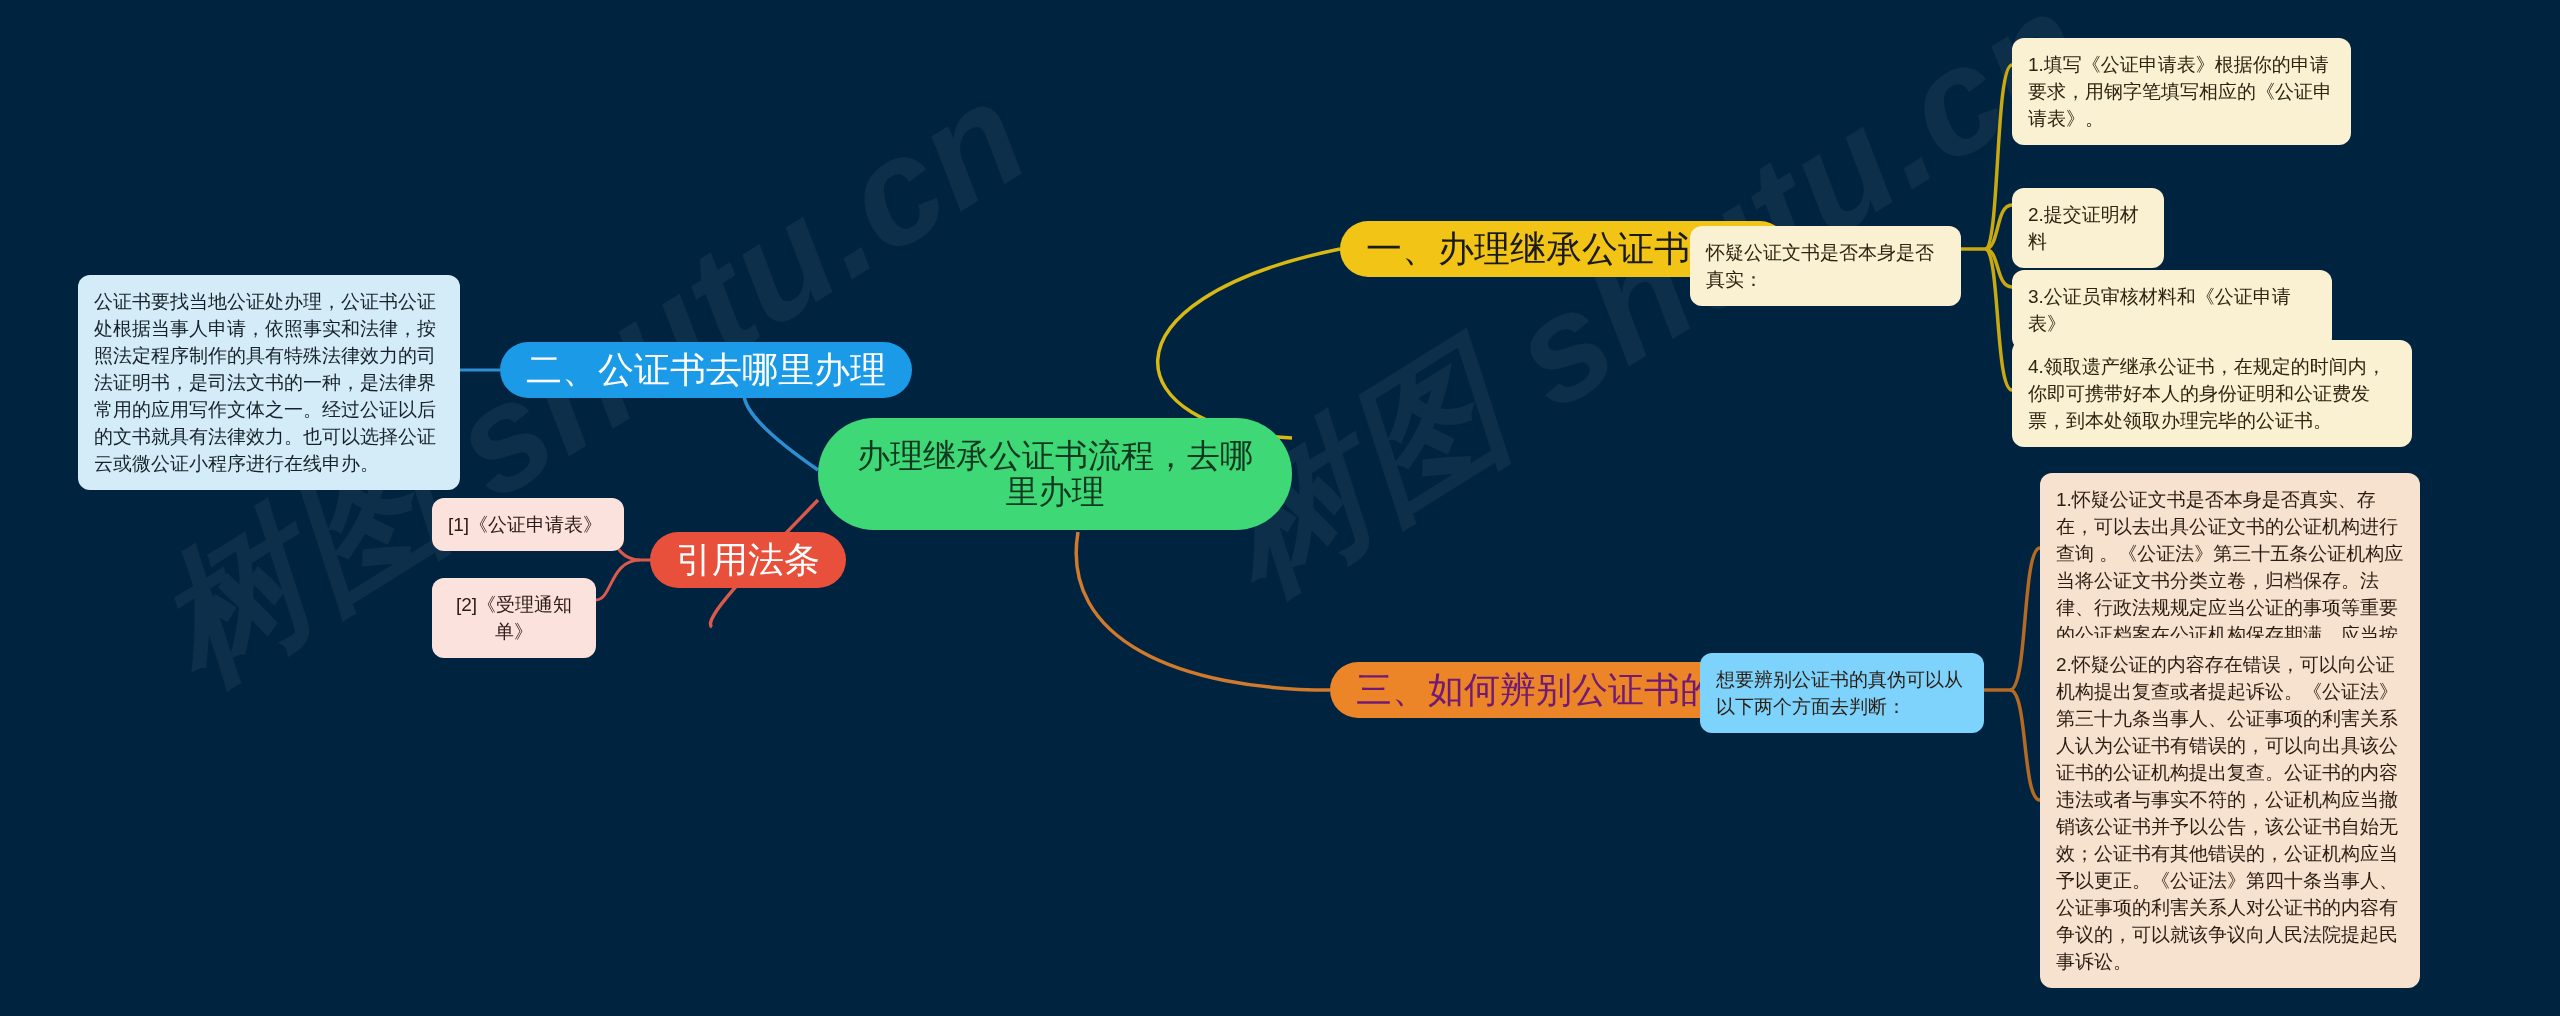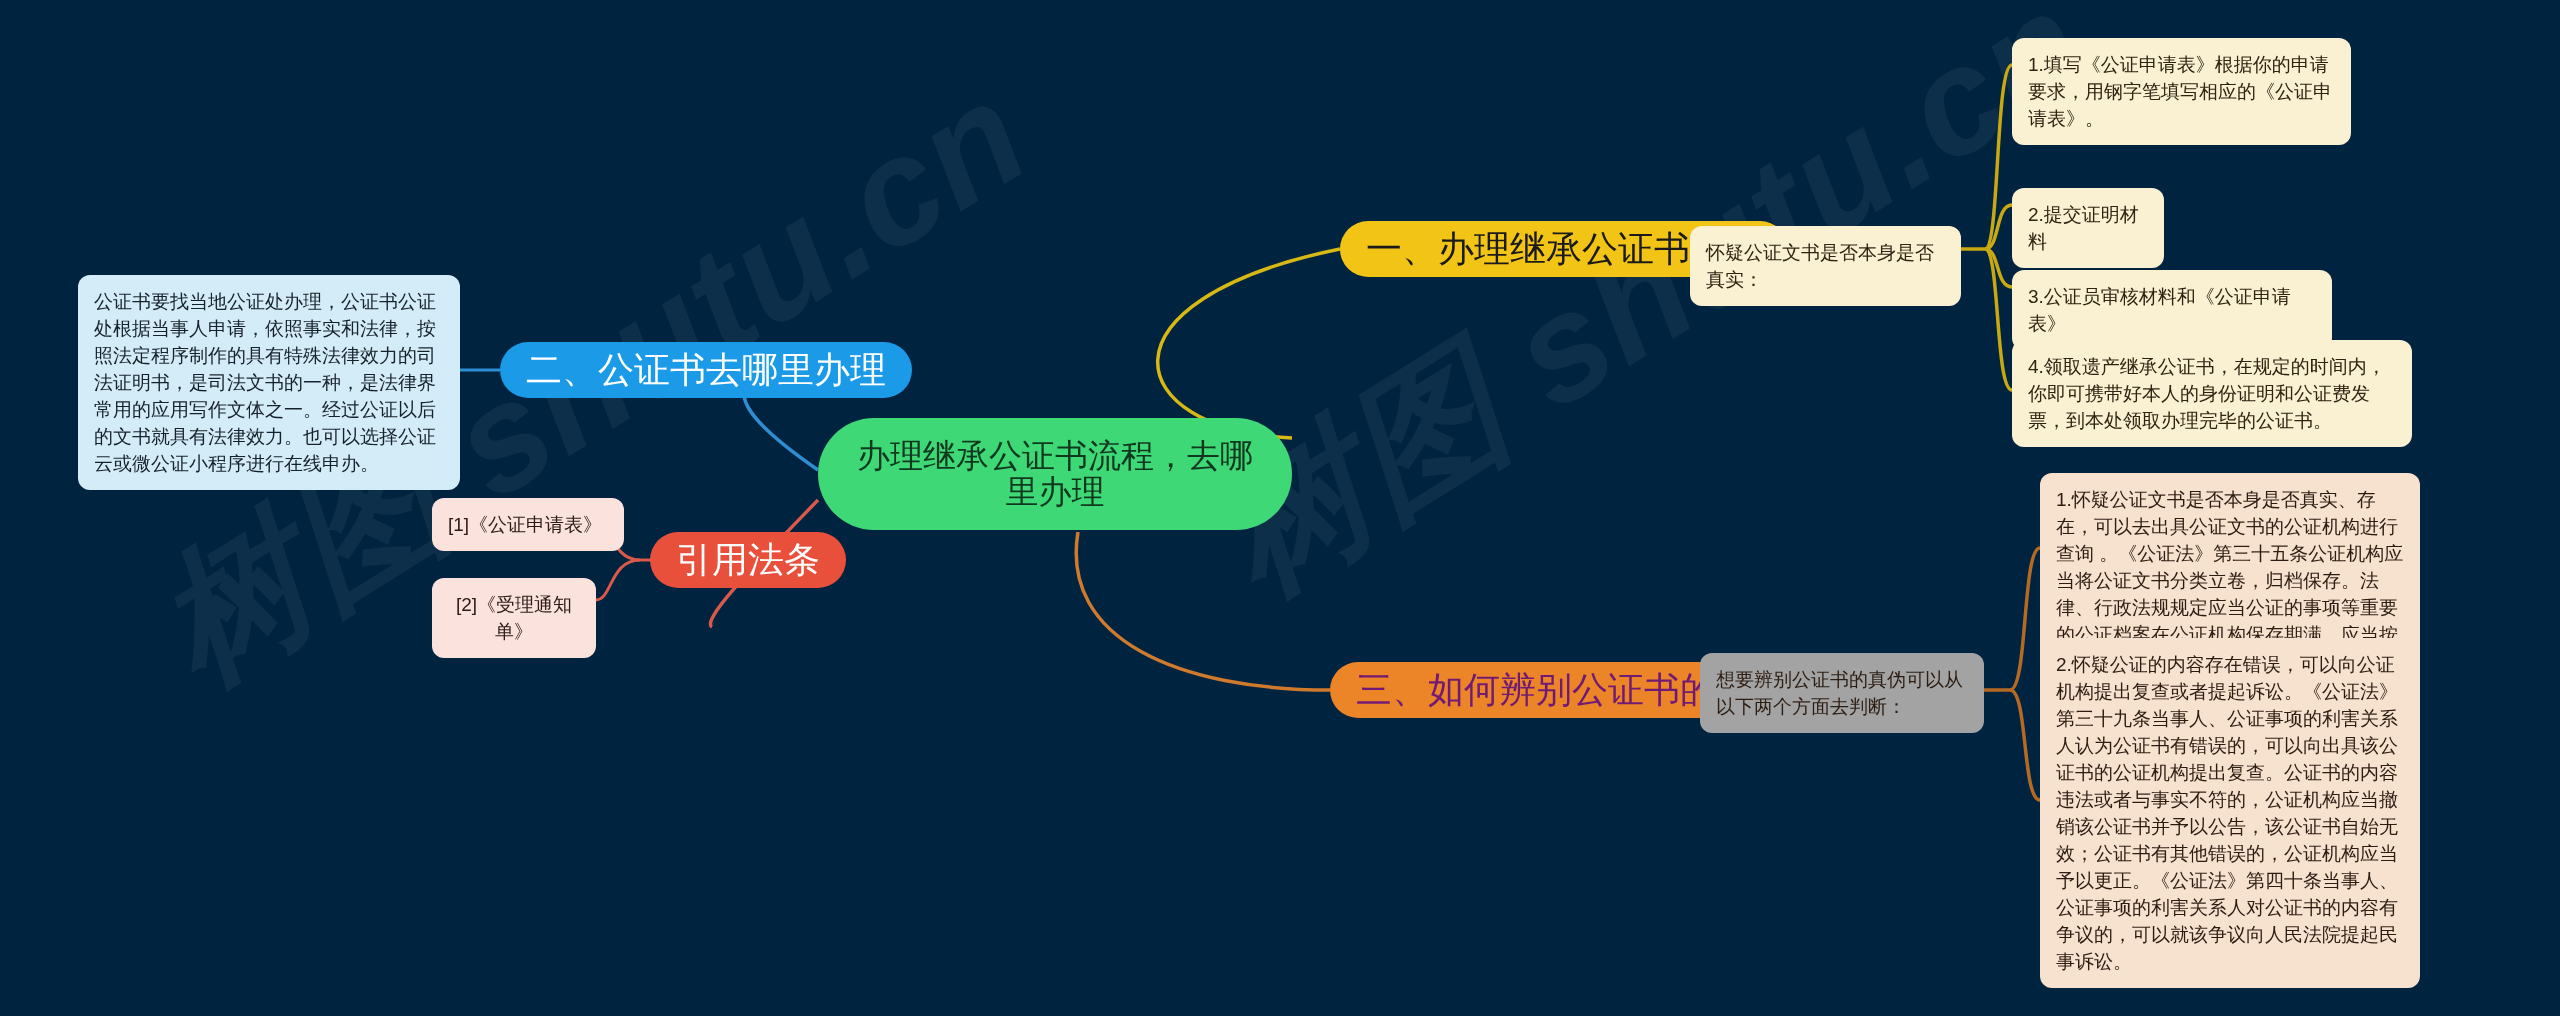--- a/index.html
+++ b/index.html
@@ -80,21 +80,21 @@
     border-radius: 12px;
     font-size: 19px;
     line-height: 27px;
     padding: 13px 16px;
     box-sizing: border-box;
   }
   .box-cream   { background: #faf0d2; color: #2d2512; }
   .box-lblue   { background: #d4ecf7; color: #16222b; }
   .box-pink    { background: #fbe2dc; color: #2b1a17; }
   .box-peach   { background: #f7e1cf; color: #2c1d12; }
-  .box-peach2  { background: #a3a3a3; color: #2c1d12; }
+  .box-peach2  { background: #7dd3fc; color: #2c1d12; }
 </style>
 </head>
 <body>
 
 <div id="canvas">
 
   <div class="watermark wm1">树图 shutu.cn</div>
   <div class="watermark wm2">树图 shutu.cn</div>
 
   <svg id="edges" viewBox="0 0 2560 1016">

